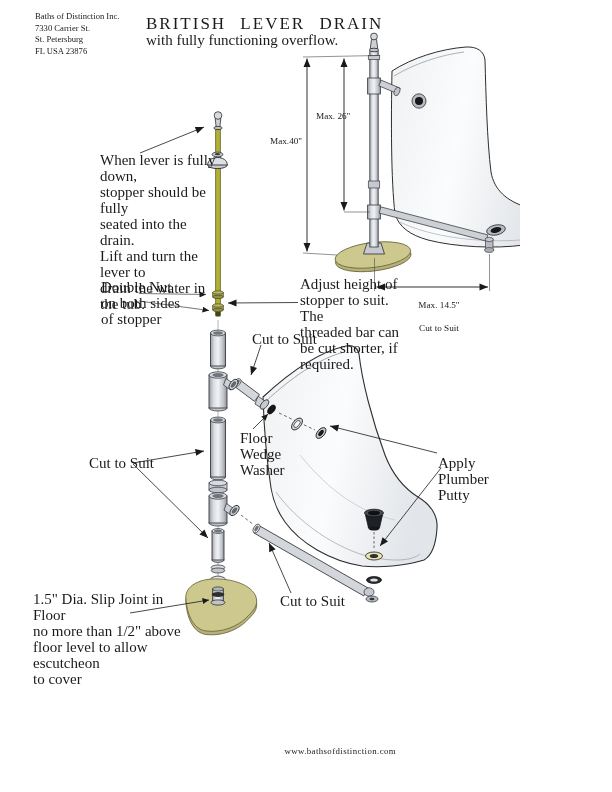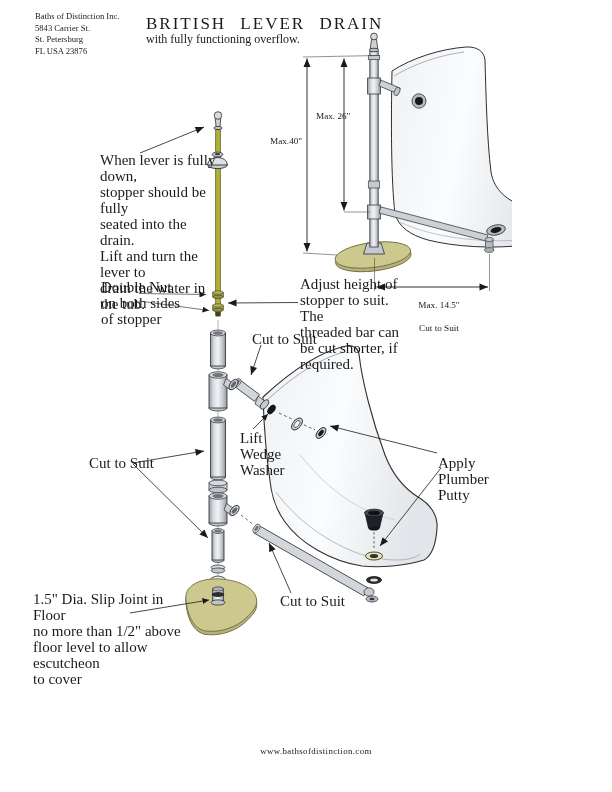--- a/index.html
+++ b/index.html
@@ -1,28 +1,28 @@
 <!DOCTYPE html>
 <html><head>
 <meta charset="utf-8">
 <style>
   html,body{margin:0;padding:0;background:#ffffff;}
   .page{
     position:relative;width:512px;height:792px;background:#ffffff;overflow:hidden;
-    font-family:"Liberation Serif","DejaVu Serif",serif;color:#1a1a1a;
+    font-family:"Liberation Serif","DejaVu Serif",serif;color:#1a1a1a;padding-left:8px;
   }
   .page svg{position:absolute;left:0;top:0;}
   .abs{position:absolute;}
   .letterhead{left:35px;top:11px;font-size:8.6px;line-height:11.5px;}
   .doc-title{left:144px;top:12px;font-size:17px;letter-spacing:2px;word-spacing:8px;margin:2px;font-weight:normal;font-family:Liberation Serif, serif;}
-  .doc-subtitle{left:146px;top:32px;font-size:12px;}
+  .doc-subtitle{left:146px;top:32px;font-size:15px;}
   .note{font-size:15px;line-height:16px;white-space:pre-line;}
   .dim{font-size:9.2px;line-height:11.5px;white-space:pre-line;}
   .center{text-align:center;}
-  .footer-url{left:236px;top:746px;width:160px;text-align:center;font-size:8.8px;letter-spacing:0.4px;}
+  .footer-url{left:236px;top:746px;width:160px;text-align:right;font-size:8.8px;letter-spacing:0.4px;}
 </style>
 </head>
 <body>
 
 <div class="page">
 
   <svg width="612" height="792" viewBox="0 0 612 792">
     <defs>
       <linearGradient id="pv" x1="0" y1="0" x2="1" y2="0">
         <stop offset="0" stop-color="#989da5"></stop>
@@ -271,21 +271,21 @@
         <line x1="437" y1="453" x2="330" y2="426" marker-end="url(#arrow)"></line>
         <line x1="441" y1="468" x2="380" y2="546" marker-end="url(#arrow)"></line>
         <line x1="130" y1="613" x2="209" y2="600" marker-end="url(#arrow-s)"></line>
         <line x1="291" y1="593" x2="269" y2="543" marker-end="url(#arrow)"></line>
       </g>
     </g>
   </svg>
 
   <div class="abs letterhead">
     <div>Baths of Distinction Inc.</div>
-    <div>5843 Carrier St.</div>
+    <div>7330 Carrier St.</div>
     <div>St. Petersburg</div>
     <div>FL USA 23876</div>
   </div>
 
   <h1 class="abs doc-title">BRITISH LEVER DRAIN</h1>
   <div class="abs doc-subtitle">with fully functioning overflow.</div>
 
   <div class="abs dim" style="left:270px;top:136px;">Max.40"</div>
   <div class="abs dim" style="left:316px;top:111px;">Max. 26"</div>
   <div class="abs dim center" style="left:398px;top:288px;width:82px;">
@@ -300,21 +300,21 @@
 drain the water in the tub.</div>
   <div class="abs note" style="left:88px;top:279px;margin-left:13px;">Double Nut
 on both sides
 of stopper</div>
   <div class="abs note" style="left:300px;top:276px;width:100px;">Adjust height of
 stopper to suit. The
 threaded bar can
 be cut shorter, if
 required.</div>
   <div class="abs note" style="left:252px;top:331px;">Cut to Suit</div>
-  <div class="abs note" style="left:240px;top:430px;">Lift
+  <div class="abs note" style="left:240px;top:430px;">Floor
 Wedge
 Washer</div>
   <div class="abs note" style="left:89px;top:455px;">Cut to Suit</div>
   <div class="abs note" style="left:438px;top:447px;margin-top:8px;">Apply Plumber
 Putty</div>
   <div class="abs note" style="left:33px;top:591px;width:150px;">1.5" Dia. Slip Joint in Floor
 no more than 1/2" above
 floor level to allow escutcheon
 to cover</div>
   <div class="abs note" style="left:280px;top:593px;">Cut to Suit</div>

